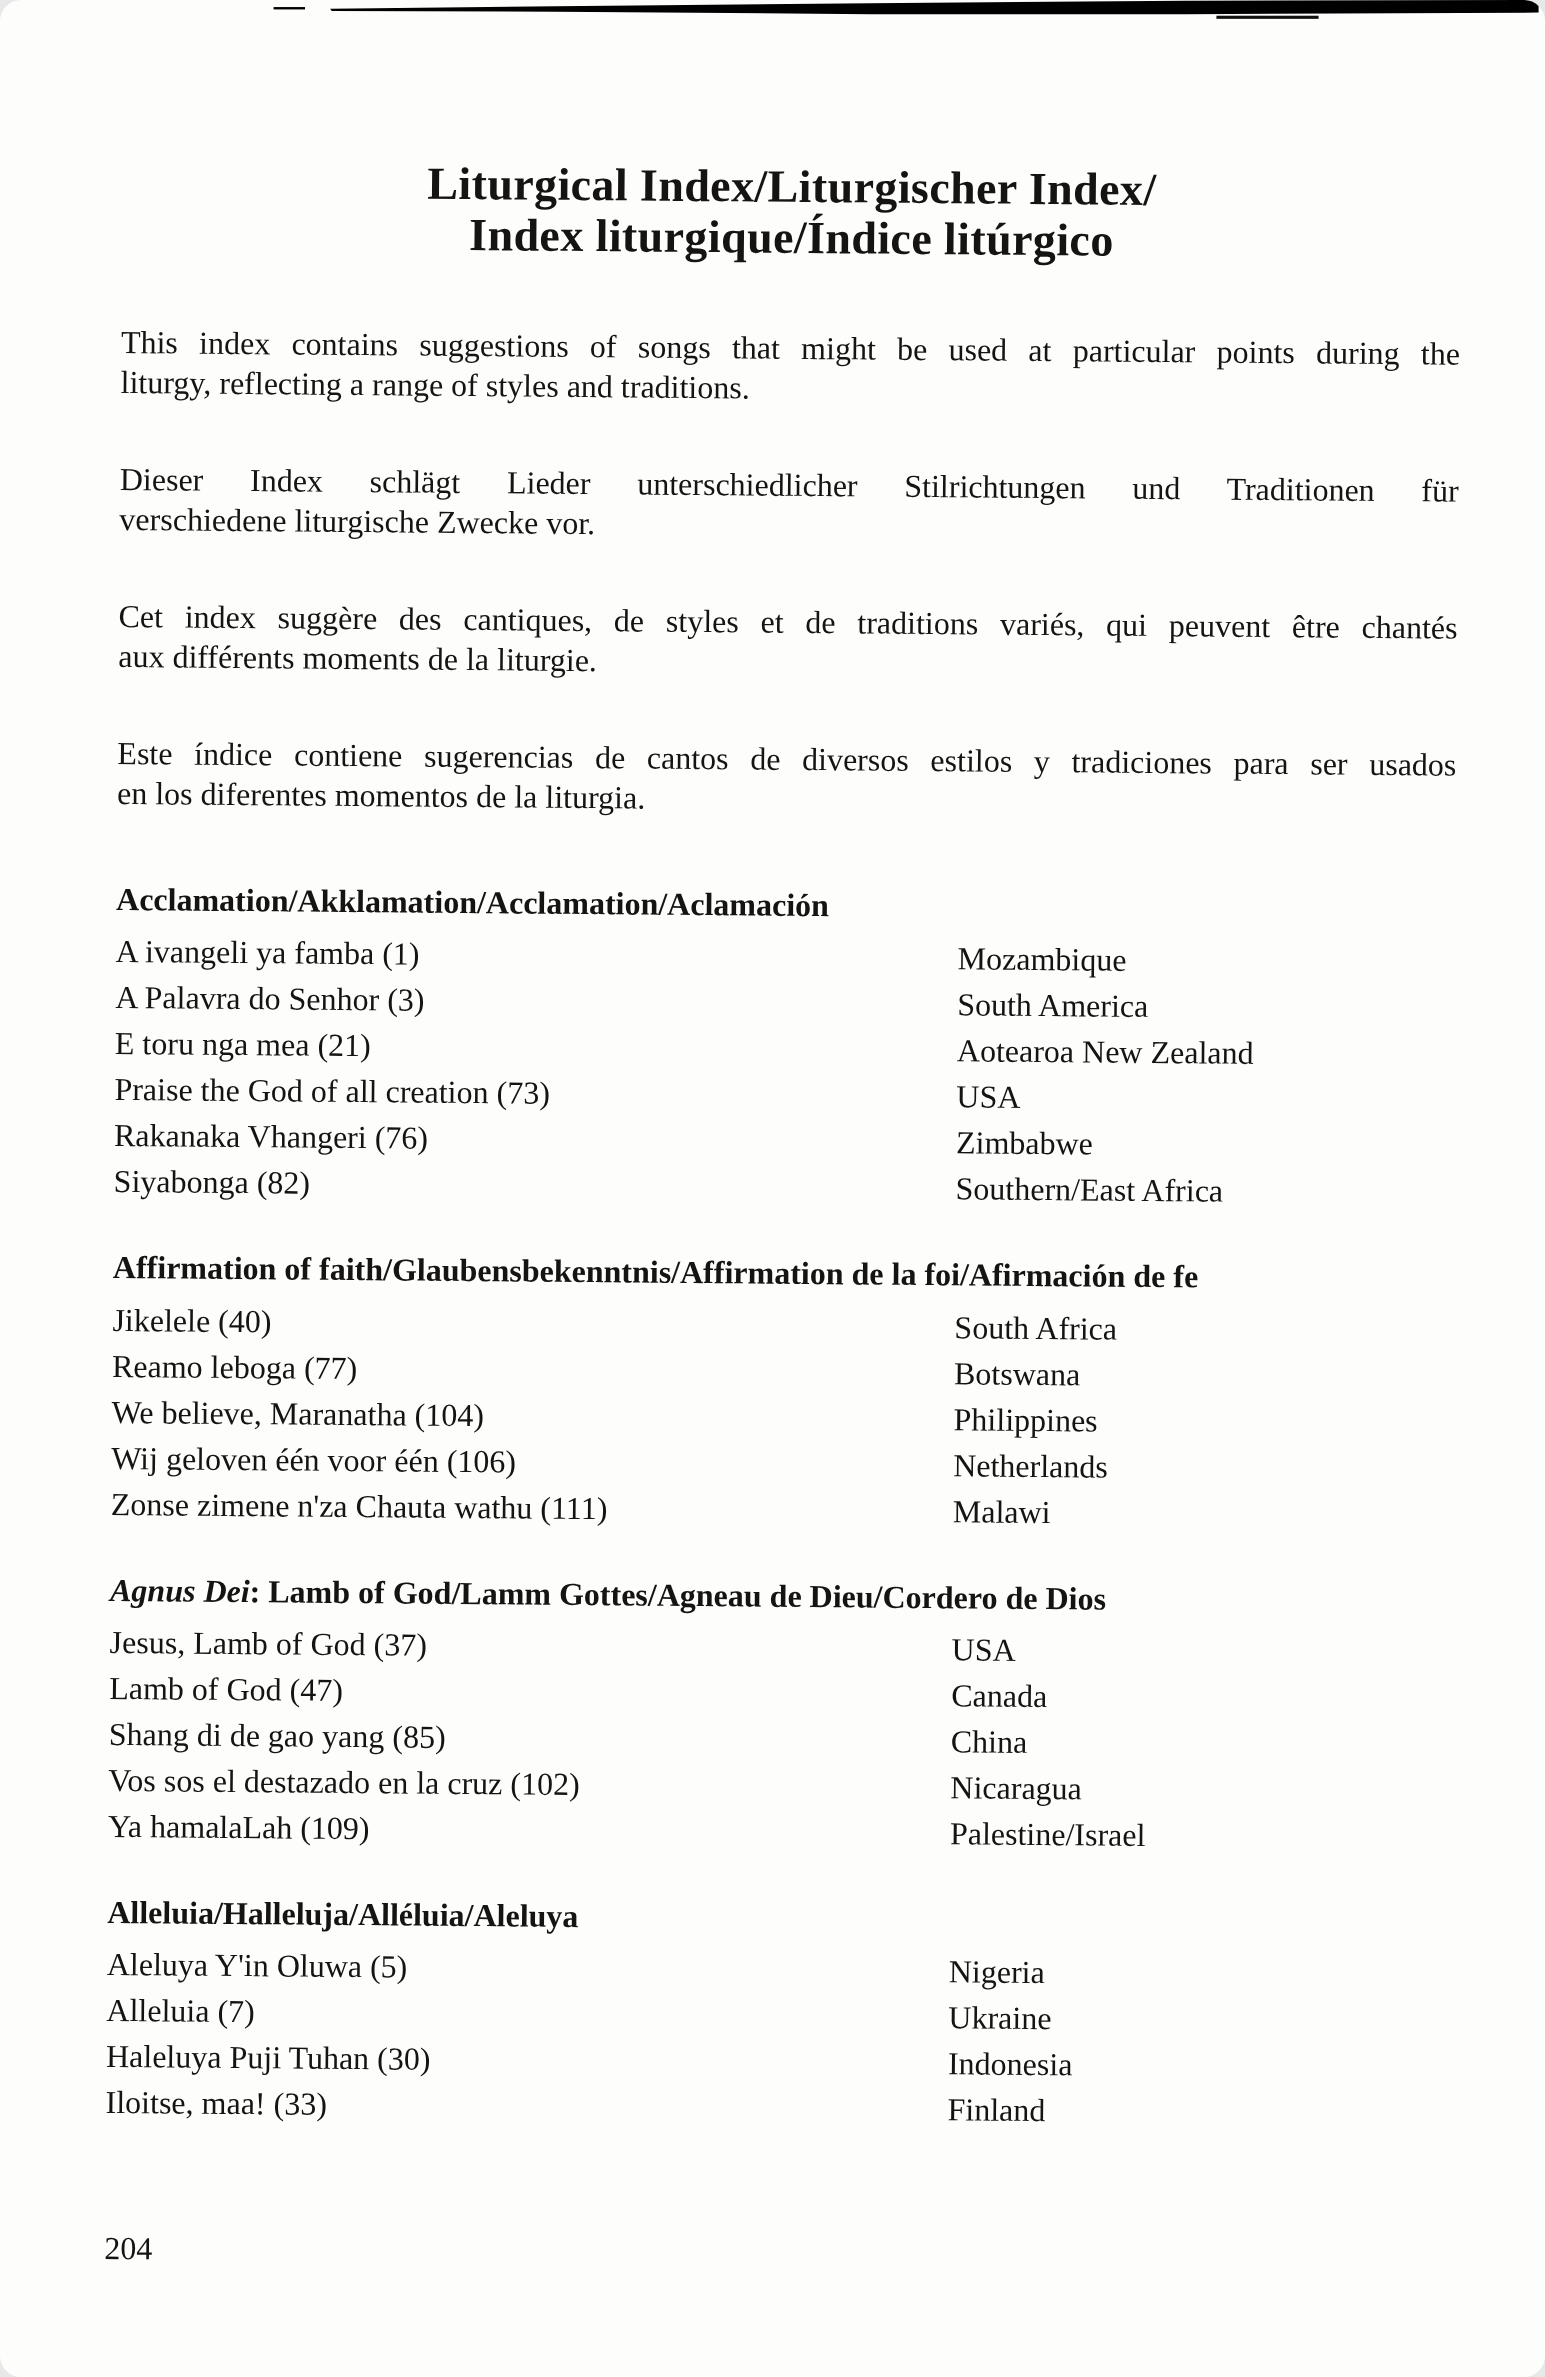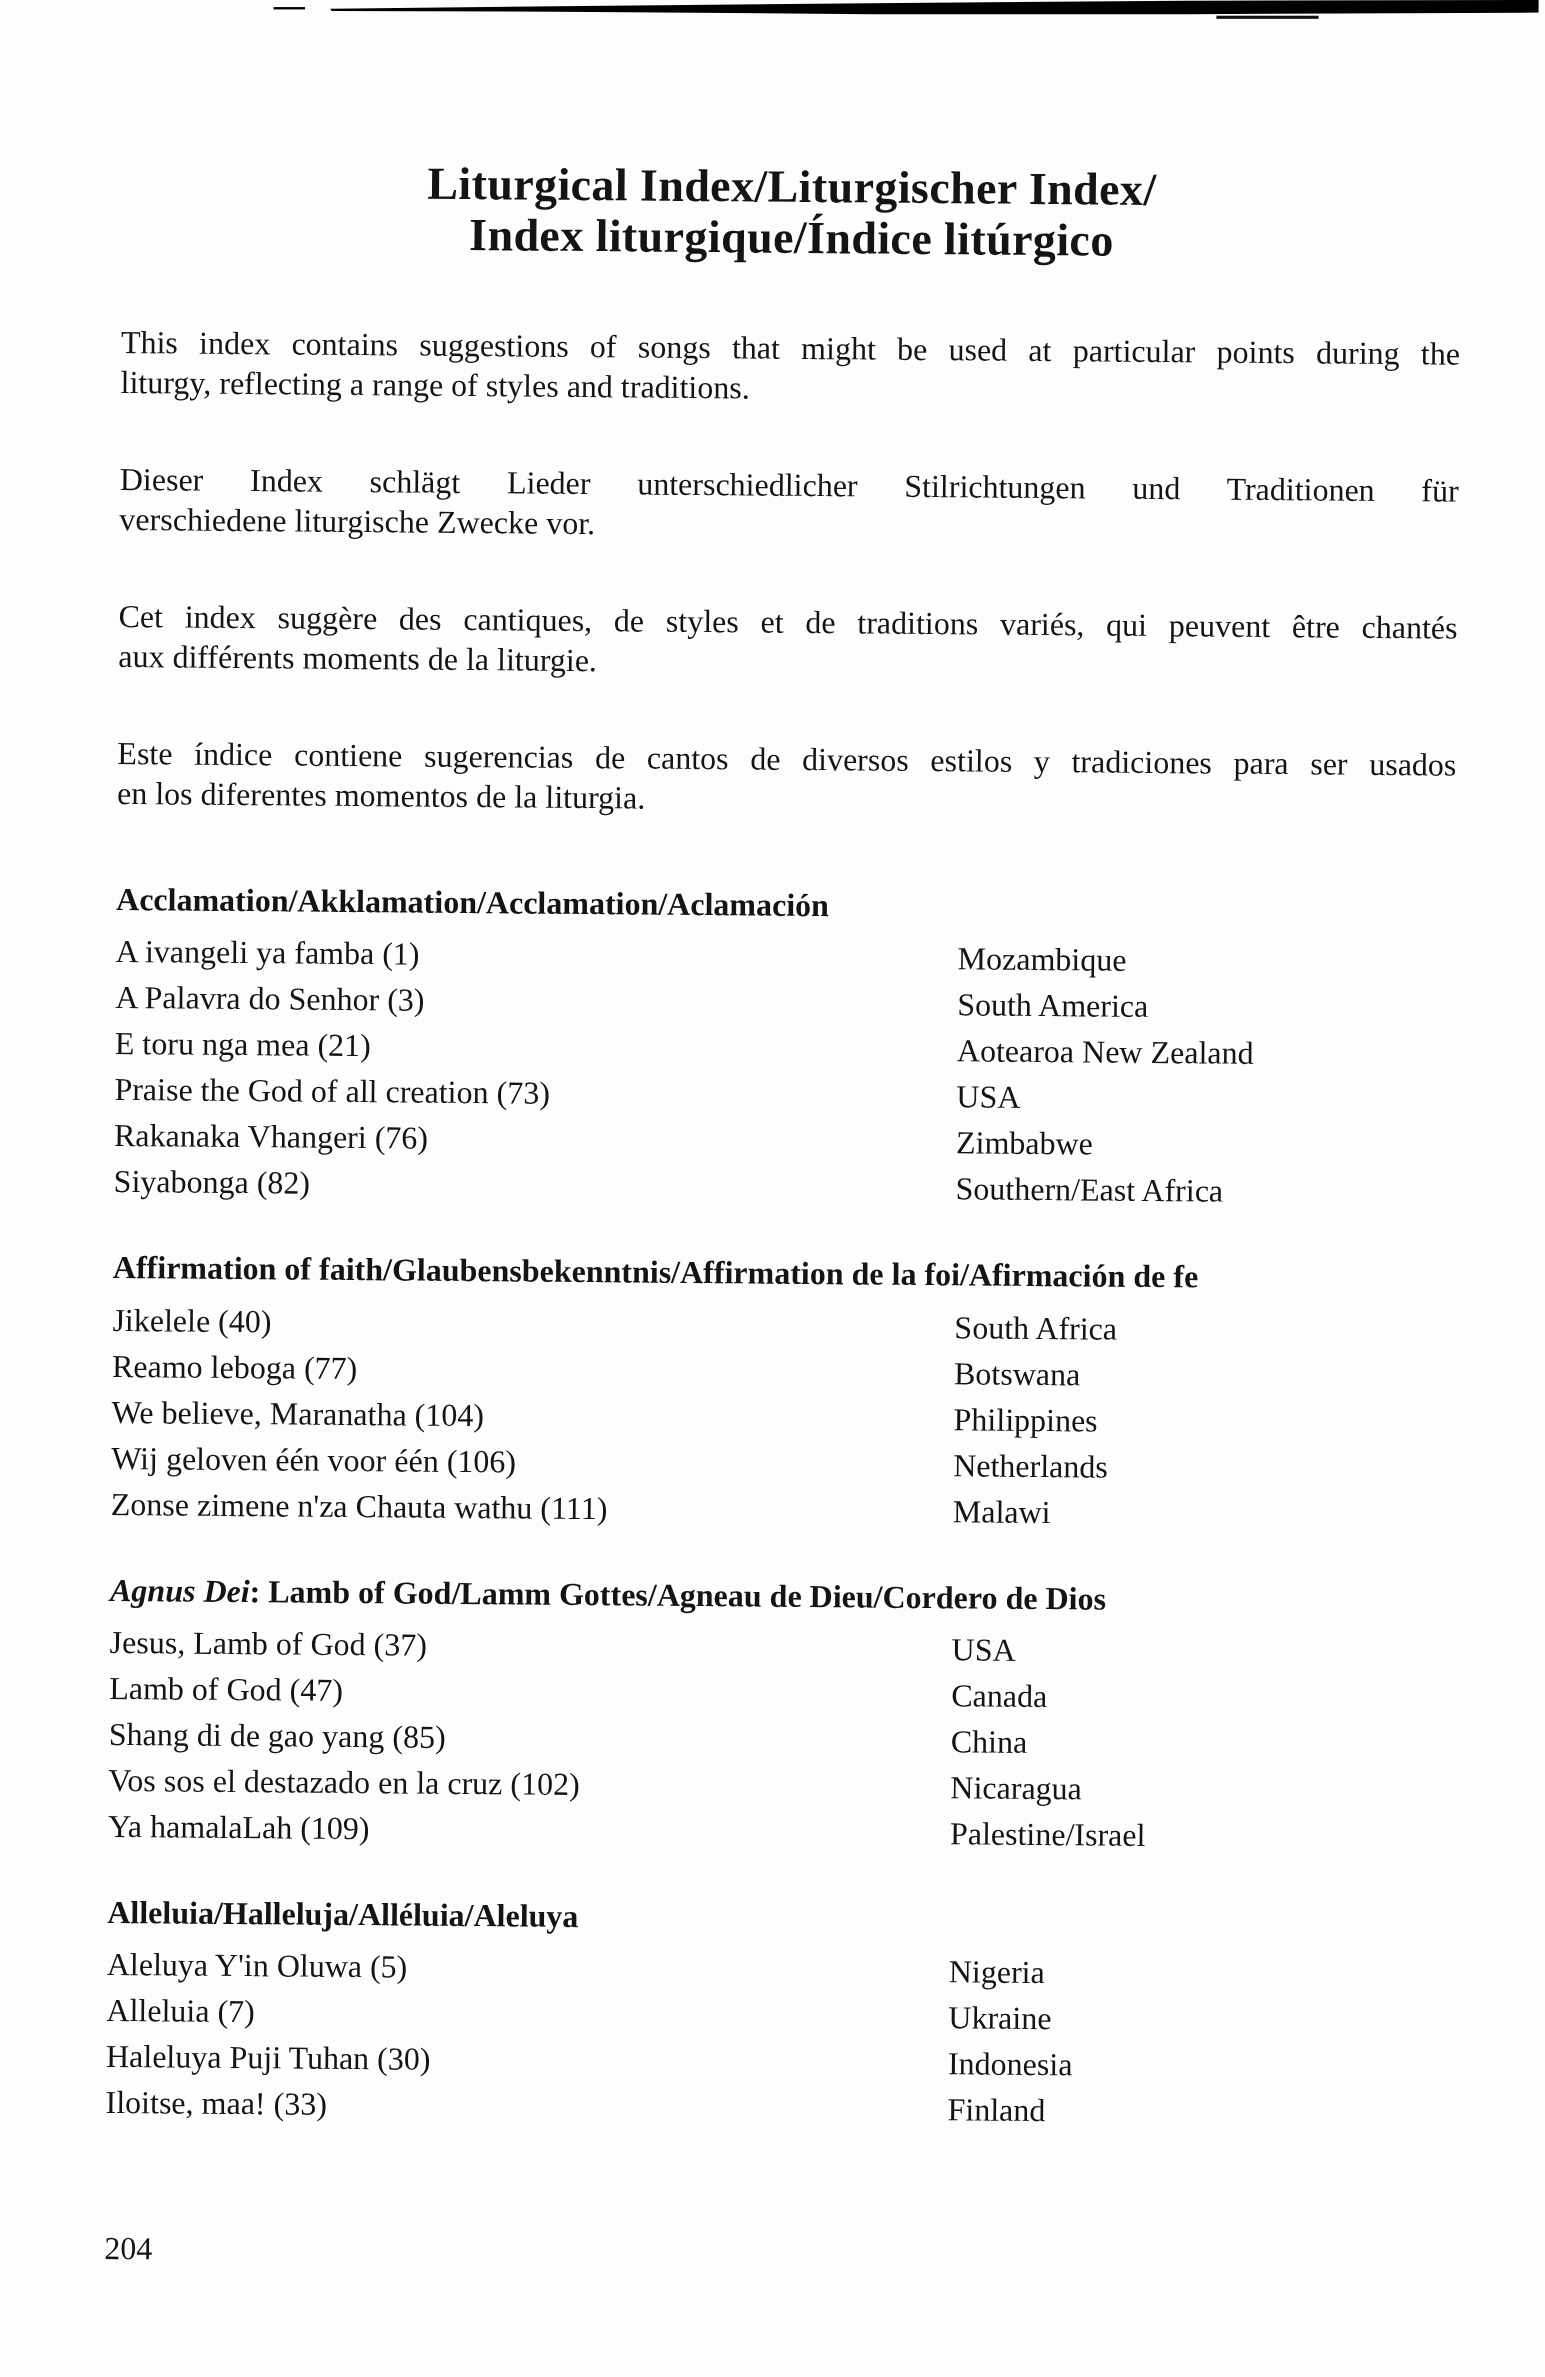--- a/index.html
+++ b/index.html
@@ -3,20 +3,21 @@
 <meta charset="utf-8">
 <style>
   html,body{margin:0;padding:0;background:#e8e8e8;}
   .page{
     position:relative;
     width:1545px;height:2377px;
     background:#fdfdfb;
     color:#151413;
     font-family:"Liberation Serif", serif;
     overflow:hidden;
+    border-radius:21px;
   }
   
   .scanbar{position:absolute;top:0;left:0;width:1545px;height:55px;}
   
   .content{
     position:absolute;left:124px;top:0;width:1339px;
     padding-top:155px;
     transform:rotate(0.5deg);
     transform-origin:0 0;
   }

